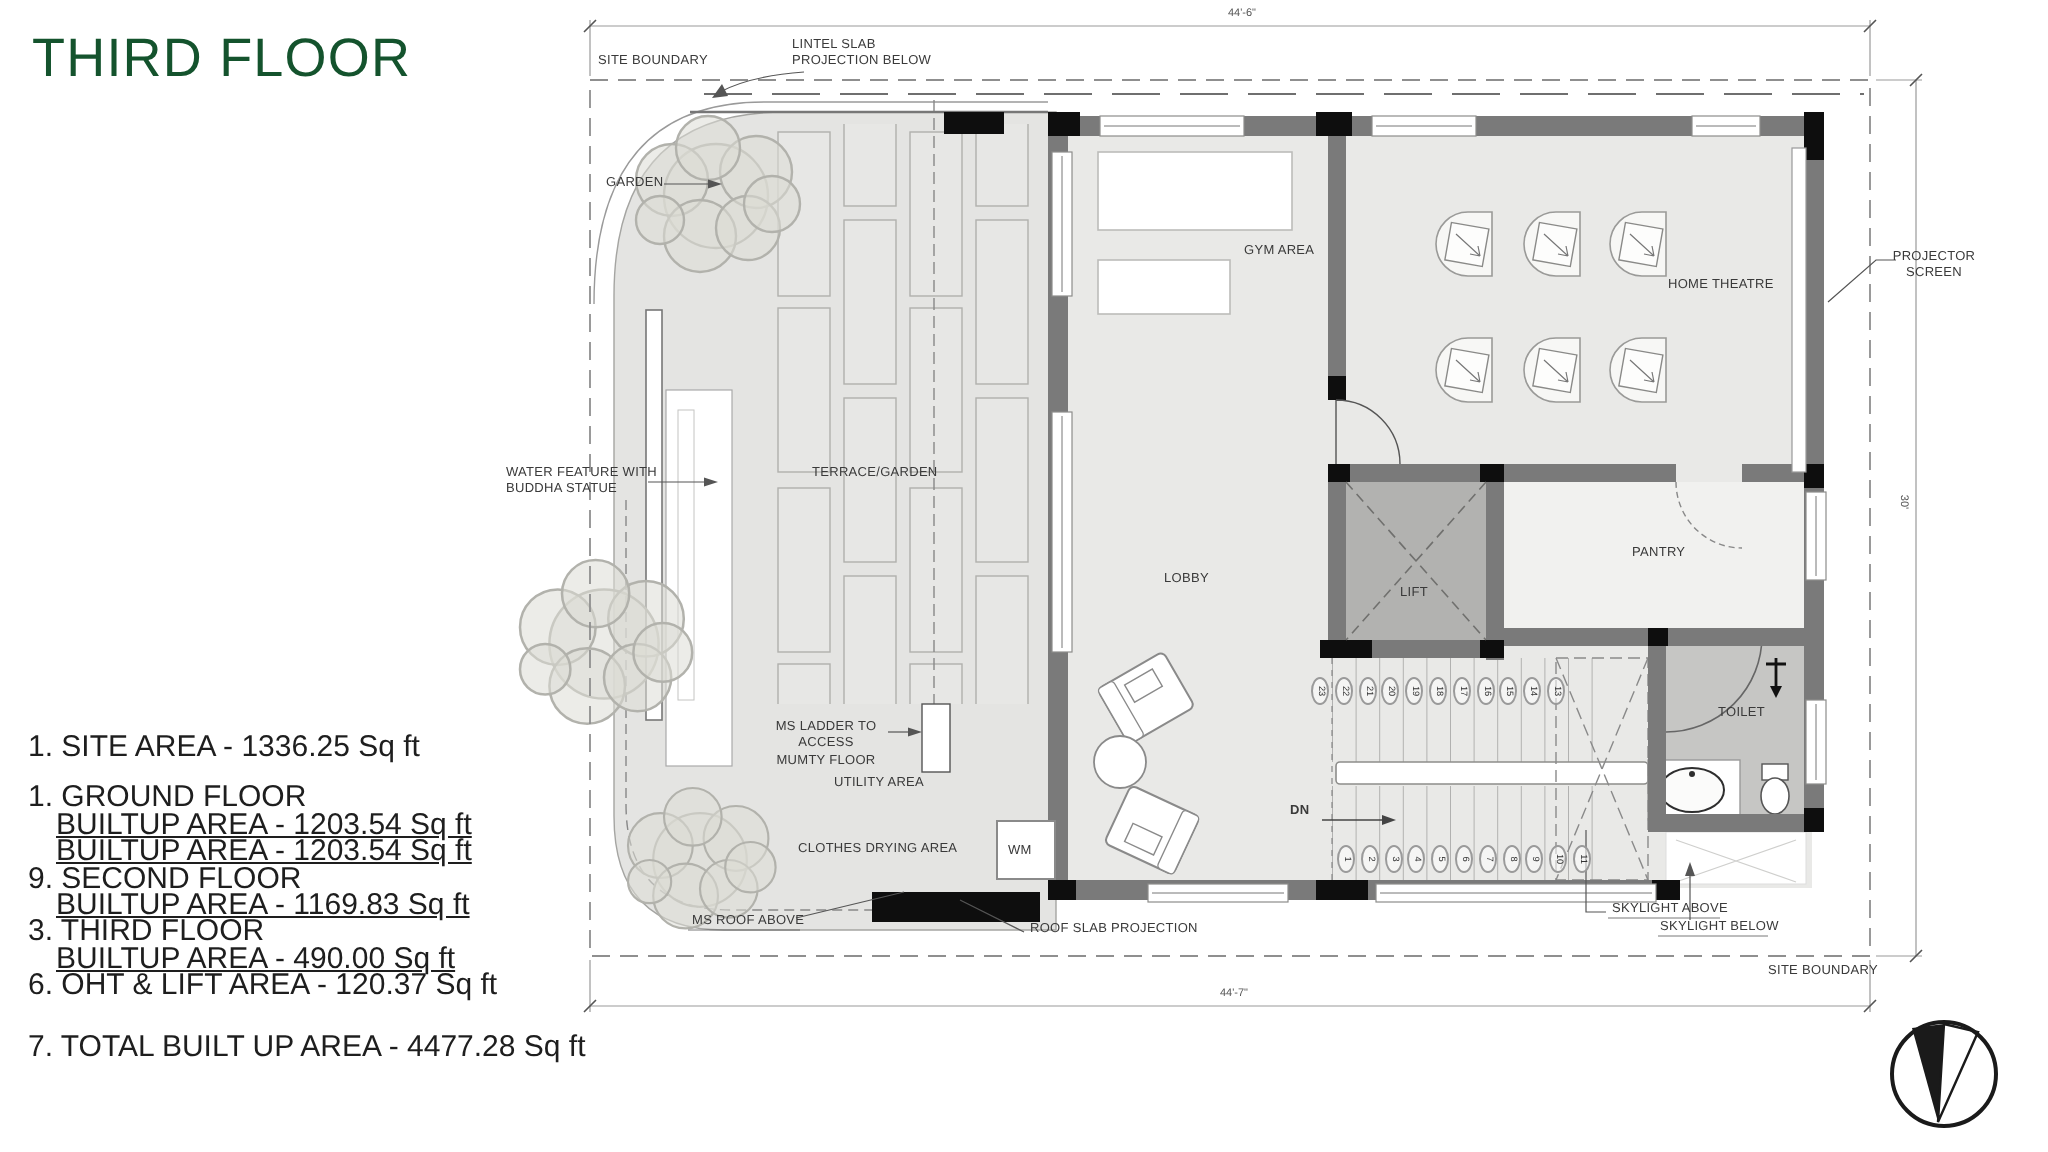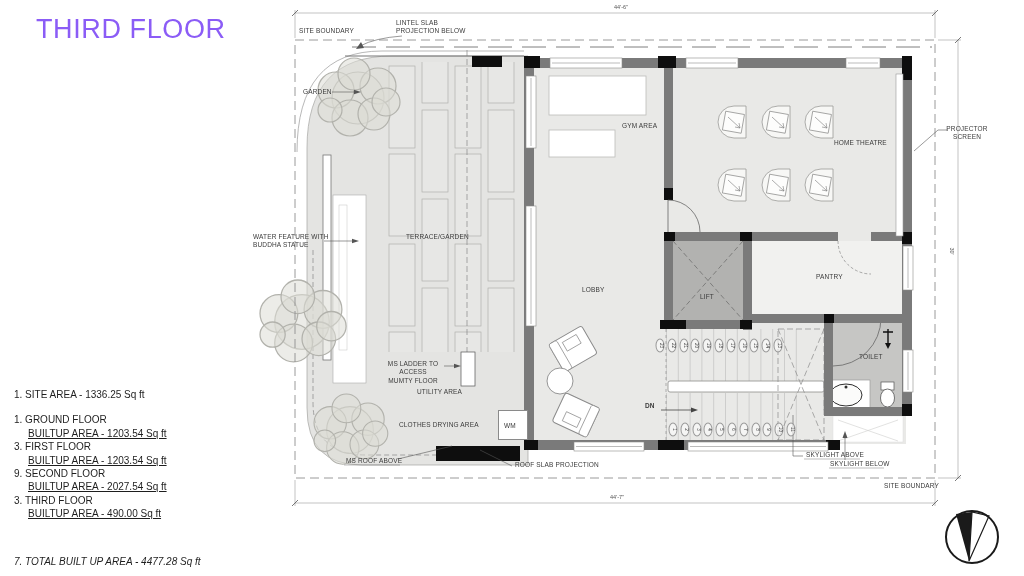--- a/index.html
+++ b/index.html
@@ -1,25 +1,25 @@
 <!DOCTYPE html>
 <html><head>
 <meta charset="utf-8">
 <style>
   html,body{margin:0;padding:0;}
   body{width:1024px;height:576px;position:relative;background:#ffffff;
        font-family:"Liberation Sans",sans-serif;overflow:hidden;}
   svg.plan{position:absolute;left:0;top:0;z-index:1;}
-  .title{position:absolute;left:36px;top:14px;font-size:27px;font-weight:500;
-         letter-spacing:.6px;color:#8b5cf6;z-index:3;}
-  .areas{position:absolute;left:14px;top:388px;width:290px;font-size:10px;
+  .title{position:absolute;left:16px;top:14px;font-size:27px;font-weight:500;
+         letter-spacing:.6px;color:#14532d;z-index:3;}
+  .areas{position:absolute;left:14px;top:367px;width:290px;font-size:15px;
          line-height:13.4px;color:#1e1e1e;z-index:3;}
   .areas .a-item:first-child{margin-bottom:12px;}
   .areas .l2{padding-left:14px;text-decoration:underline;}
-  .areas .total{margin-top:34px;font-style:italic;}
+  .areas .total{margin-top:17px;}
   .lbl{position:absolute;font-size:6.5px;line-height:1.3;color:#3a3a3a;
        letter-spacing:.15px;white-space:pre-line;z-index:3;pointer-events:none;}
   .ctr{text-align:center;}
   .dim{position:absolute;font-size:5.5px;color:#555;z-index:3;pointer-events:none;}
   .rot{transform:rotate(90deg);transform-origin:center;}
   .stairnum{position:absolute;width:12px;height:7px;border:.5px solid #9a9a9a;
             border-radius:50%;font-size:4.6px;line-height:6.5px;text-align:center;
             color:#333;transform:rotate(90deg);background:rgba(255,255,255,.55);}
   .numwrap{position:absolute;inset:0;z-index:2;pointer-events:none;}
 </style>
@@ -251,30 +251,32 @@
 <div class="areas">
   <div>
       <div class="a-item">
         <div class="l1">1. SITE AREA -  1336.25 Sq ft</div>
       </div>
       <div class="a-item">
         <div class="l1">1. GROUND FLOOR</div>
         <div class="l2">BUILTUP AREA - 1203.54 Sq ft</div>
       </div>
       <div class="a-item">
-        <div class="l1">3. FIRST FLOOR</div>
         <div class="l2">BUILTUP AREA - 1203.54 Sq ft</div>
       </div>
       <div class="a-item">
         <div class="l1">9. SECOND FLOOR</div>
-        <div class="l2">BUILTUP AREA - 2027.54 Sq ft</div>
+        <div class="l2">BUILTUP AREA - 1169.83 Sq ft</div>
       </div>
       <div class="a-item">
         <div class="l1">3. THIRD FLOOR</div>
         <div class="l2">BUILTUP AREA - 490.00 Sq ft</div>
+      </div>
+      <div class="a-item">
+        <div class="l1">6. OHT &amp; LIFT AREA - 120.37 Sq ft</div>
       </div>
     </div>
   <div class="total">7. TOTAL BUILT UP AREA -  4477.28 Sq ft</div>
 </div>
 
 <div class="dim" style="left:614px;top:4px;">44'-6"</div>
 <div class="dim" style="left:610px;top:494px;">44'-7"</div>
 <div class="dim rot" style="left:948px;top:248px;">30'</div>
 
 <div class="lbl" style="left:299px;top:27px;">SITE BOUNDARY</div>

